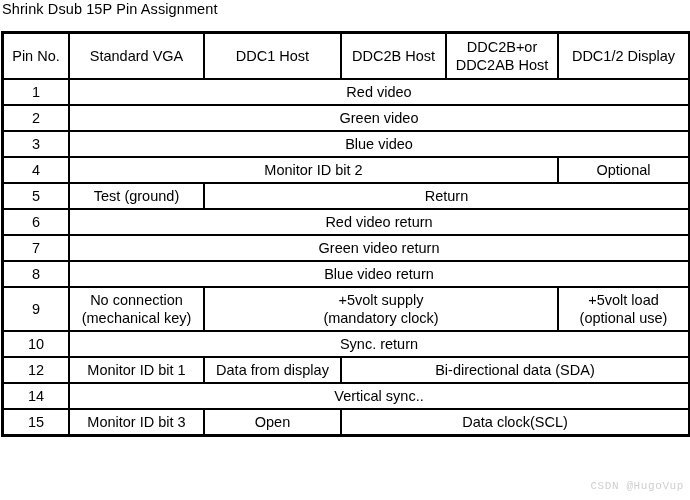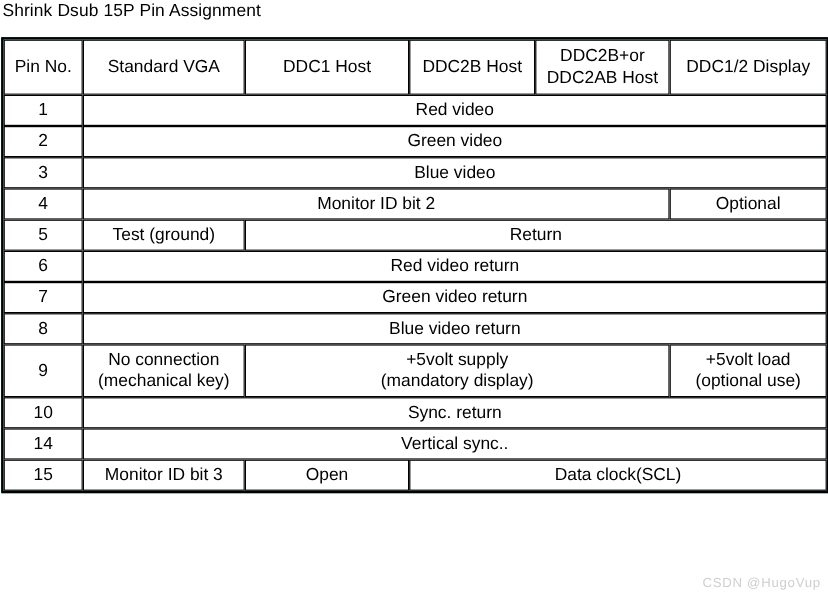--- a/index.html
+++ b/index.html
@@ -69,21 +69,21 @@
     display: block;
     line-height: 18px;
   }
   .watermark {
     position: absolute;
     right: 6px;
     bottom: 8px;
     font-size: 11px;
     color: #cfcfcf;
     letter-spacing: 0.6px;
-    font-family: Liberation Sans, sans-serif;
+    font-family: Liberation Mono, monospace;
     pointer-events: none;
     user-select: none;
   }
 </style>
 </head>
 <body>
 
 <div id="page-root">
 
   <div class="doc-title">Shrink Dsub 15P Pin Assignment</div>
@@ -146,30 +146,36 @@
           <td colspan="5">Blue video return</td>
         </tr>
         <tr class="tall">
           <td class="pin-no">9</td>
           <td>
             <span class="cell-2line">No connection</span>
             <span class="cell-2line">(mechanical key)</span>
           </td>
           <td colspan="3">
             <span class="cell-2line">+5volt supply</span>
-            <span class="cell-2line">(mandatory display)</span>
+            <span class="cell-2line">(mandatory clock)</span>
           </td>
           <td>
             <span class="cell-2line">+5volt load</span>
             <span class="cell-2line">(optional use)</span>
           </td>
         </tr>
         <tr>
           <td class="pin-no">10</td>
           <td colspan="5">Sync. return</td>
+        </tr>
+        <tr>
+          <td class="pin-no">12</td>
+          <td>Monitor ID bit 1</td>
+          <td>Data from display</td>
+          <td colspan="3">Bi-directional data (SDA)</td>
         </tr>
         <tr>
           <td class="pin-no">14</td>
           <td colspan="5">Vertical sync..</td>
         </tr>
         <tr>
           <td class="pin-no">15</td>
           <td>Monitor ID bit 3</td>
           <td>Open</td>
           <td colspan="3">Data clock(SCL)</td>

